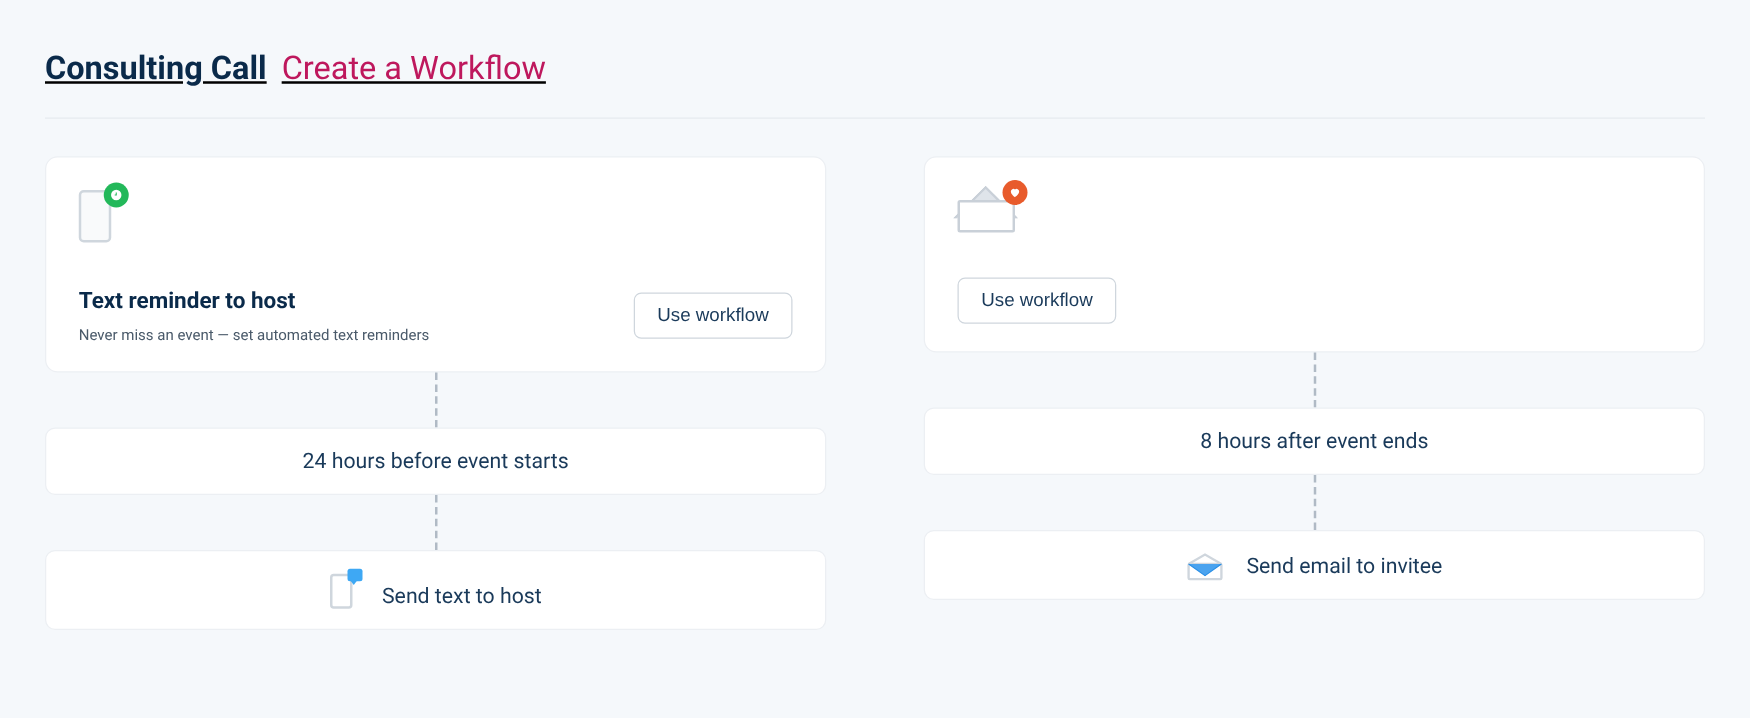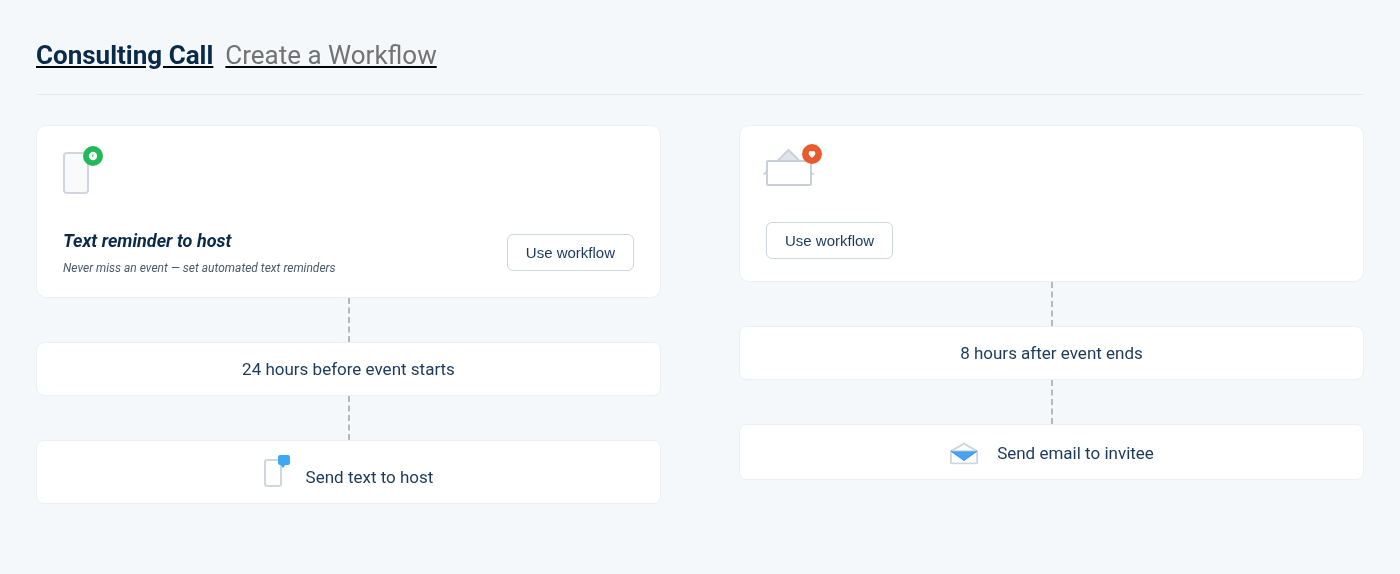--- a/index.html
+++ b/index.html
@@ -28,21 +28,21 @@
       text-decoration: underline;
     }
     .header-title {
       font-size: 26px;
       font-weight: 700;
       color: #0a2a4a;
     }
     .header-subtitle {
       font-size: 26px;
       font-weight: 400;
-      color: #737373;
+      color: #be185d;
     }
     .workflows {
       display: flex;
       gap: 78px;
     }
     .workflow-col {
       flex: 1;
       display: flex;
       flex-direction: column;
       align-items: center;
@@ -152,21 +152,20 @@
       fill: #fff;
     }
     .card-body {
       display: flex;
       align-items: center;
       justify-content: space-between;
       gap: 20px;
     }
     .card-text {
       flex: 1;
-      font-style: italic;
     }
     .card-title {
       font-size: 18px;
       font-weight: 700;
       color: #0a2a4a;
       margin-bottom: 10px;
     }
     .card-desc {
       font-size: 12px;
       font-weight: 400;

